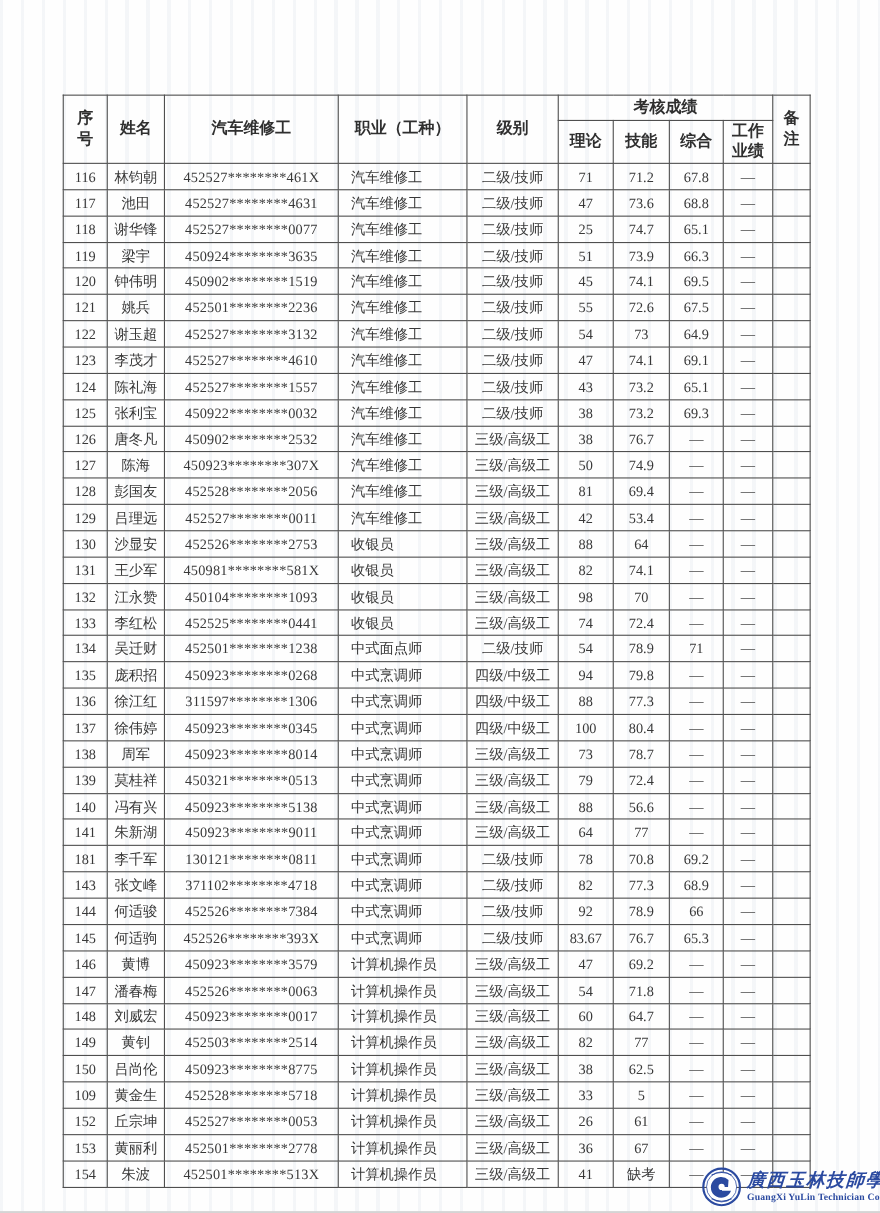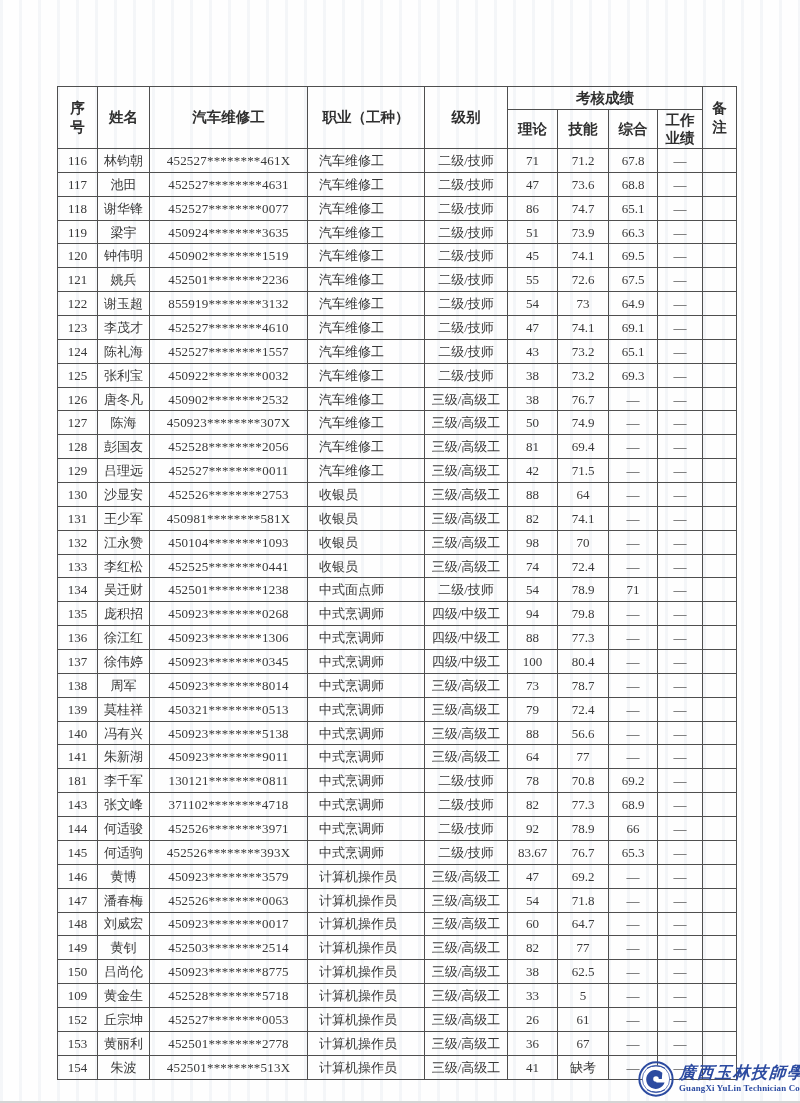--- a/index.html
+++ b/index.html
@@ -161,21 +161,21 @@
       <td>—</td>
       <td></td>
     </tr>
 
     <tr>
       <td>118</td>
       <td>谢华锋</td>
       <td class="idnum">452527********0077</td>
       <td class="occ">汽车维修工</td>
       <td>二级/技师</td>
-      <td>86</td>
+      <td>25</td>
       <td>74.7</td>
       <td>65.1</td>
       <td>—</td>
       <td></td>
     </tr>
 
     <tr>
       <td>119</td>
       <td>梁宇</td>
       <td class="idnum">450924********3635</td>
@@ -210,21 +210,21 @@
       <td>55</td>
       <td>72.6</td>
       <td>67.5</td>
       <td>—</td>
       <td></td>
     </tr>
 
     <tr>
       <td>122</td>
       <td>谢玉超</td>
-      <td class="idnum">855919********3132</td>
+      <td class="idnum">452527********3132</td>
       <td class="occ">汽车维修工</td>
       <td>二级/技师</td>
       <td>54</td>
       <td>73</td>
       <td>64.9</td>
       <td>—</td>
       <td></td>
     </tr>
 
     <tr>
@@ -305,21 +305,21 @@
       <td></td>
     </tr>
 
     <tr>
       <td>129</td>
       <td>吕理远</td>
       <td class="idnum">452527********0011</td>
       <td class="occ">汽车维修工</td>
       <td>三级/高级工</td>
       <td>42</td>
-      <td>71.5</td>
+      <td>53.4</td>
       <td>—</td>
       <td>—</td>
       <td></td>
     </tr>
 
     <tr>
       <td>130</td>
       <td>沙显安</td>
       <td class="idnum">452526********2753</td>
       <td class="occ">收银员</td>
@@ -392,21 +392,21 @@
       <td>94</td>
       <td>79.8</td>
       <td>—</td>
       <td>—</td>
       <td></td>
     </tr>
 
     <tr>
       <td>136</td>
       <td>徐江红</td>
-      <td class="idnum">450923********1306</td>
+      <td class="idnum">311597********1306</td>
       <td class="occ">中式烹调师</td>
       <td>四级/中级工</td>
       <td>88</td>
       <td>77.3</td>
       <td>—</td>
       <td>—</td>
       <td></td>
     </tr>
 
     <tr>
@@ -496,21 +496,21 @@
       <td>82</td>
       <td>77.3</td>
       <td>68.9</td>
       <td>—</td>
       <td></td>
     </tr>
 
     <tr>
       <td>144</td>
       <td>何适骏</td>
-      <td class="idnum">452526********3971</td>
+      <td class="idnum">452526********7384</td>
       <td class="occ">中式烹调师</td>
       <td>二级/技师</td>
       <td>92</td>
       <td>78.9</td>
       <td>66</td>
       <td>—</td>
       <td></td>
     </tr>
 
     <tr>

